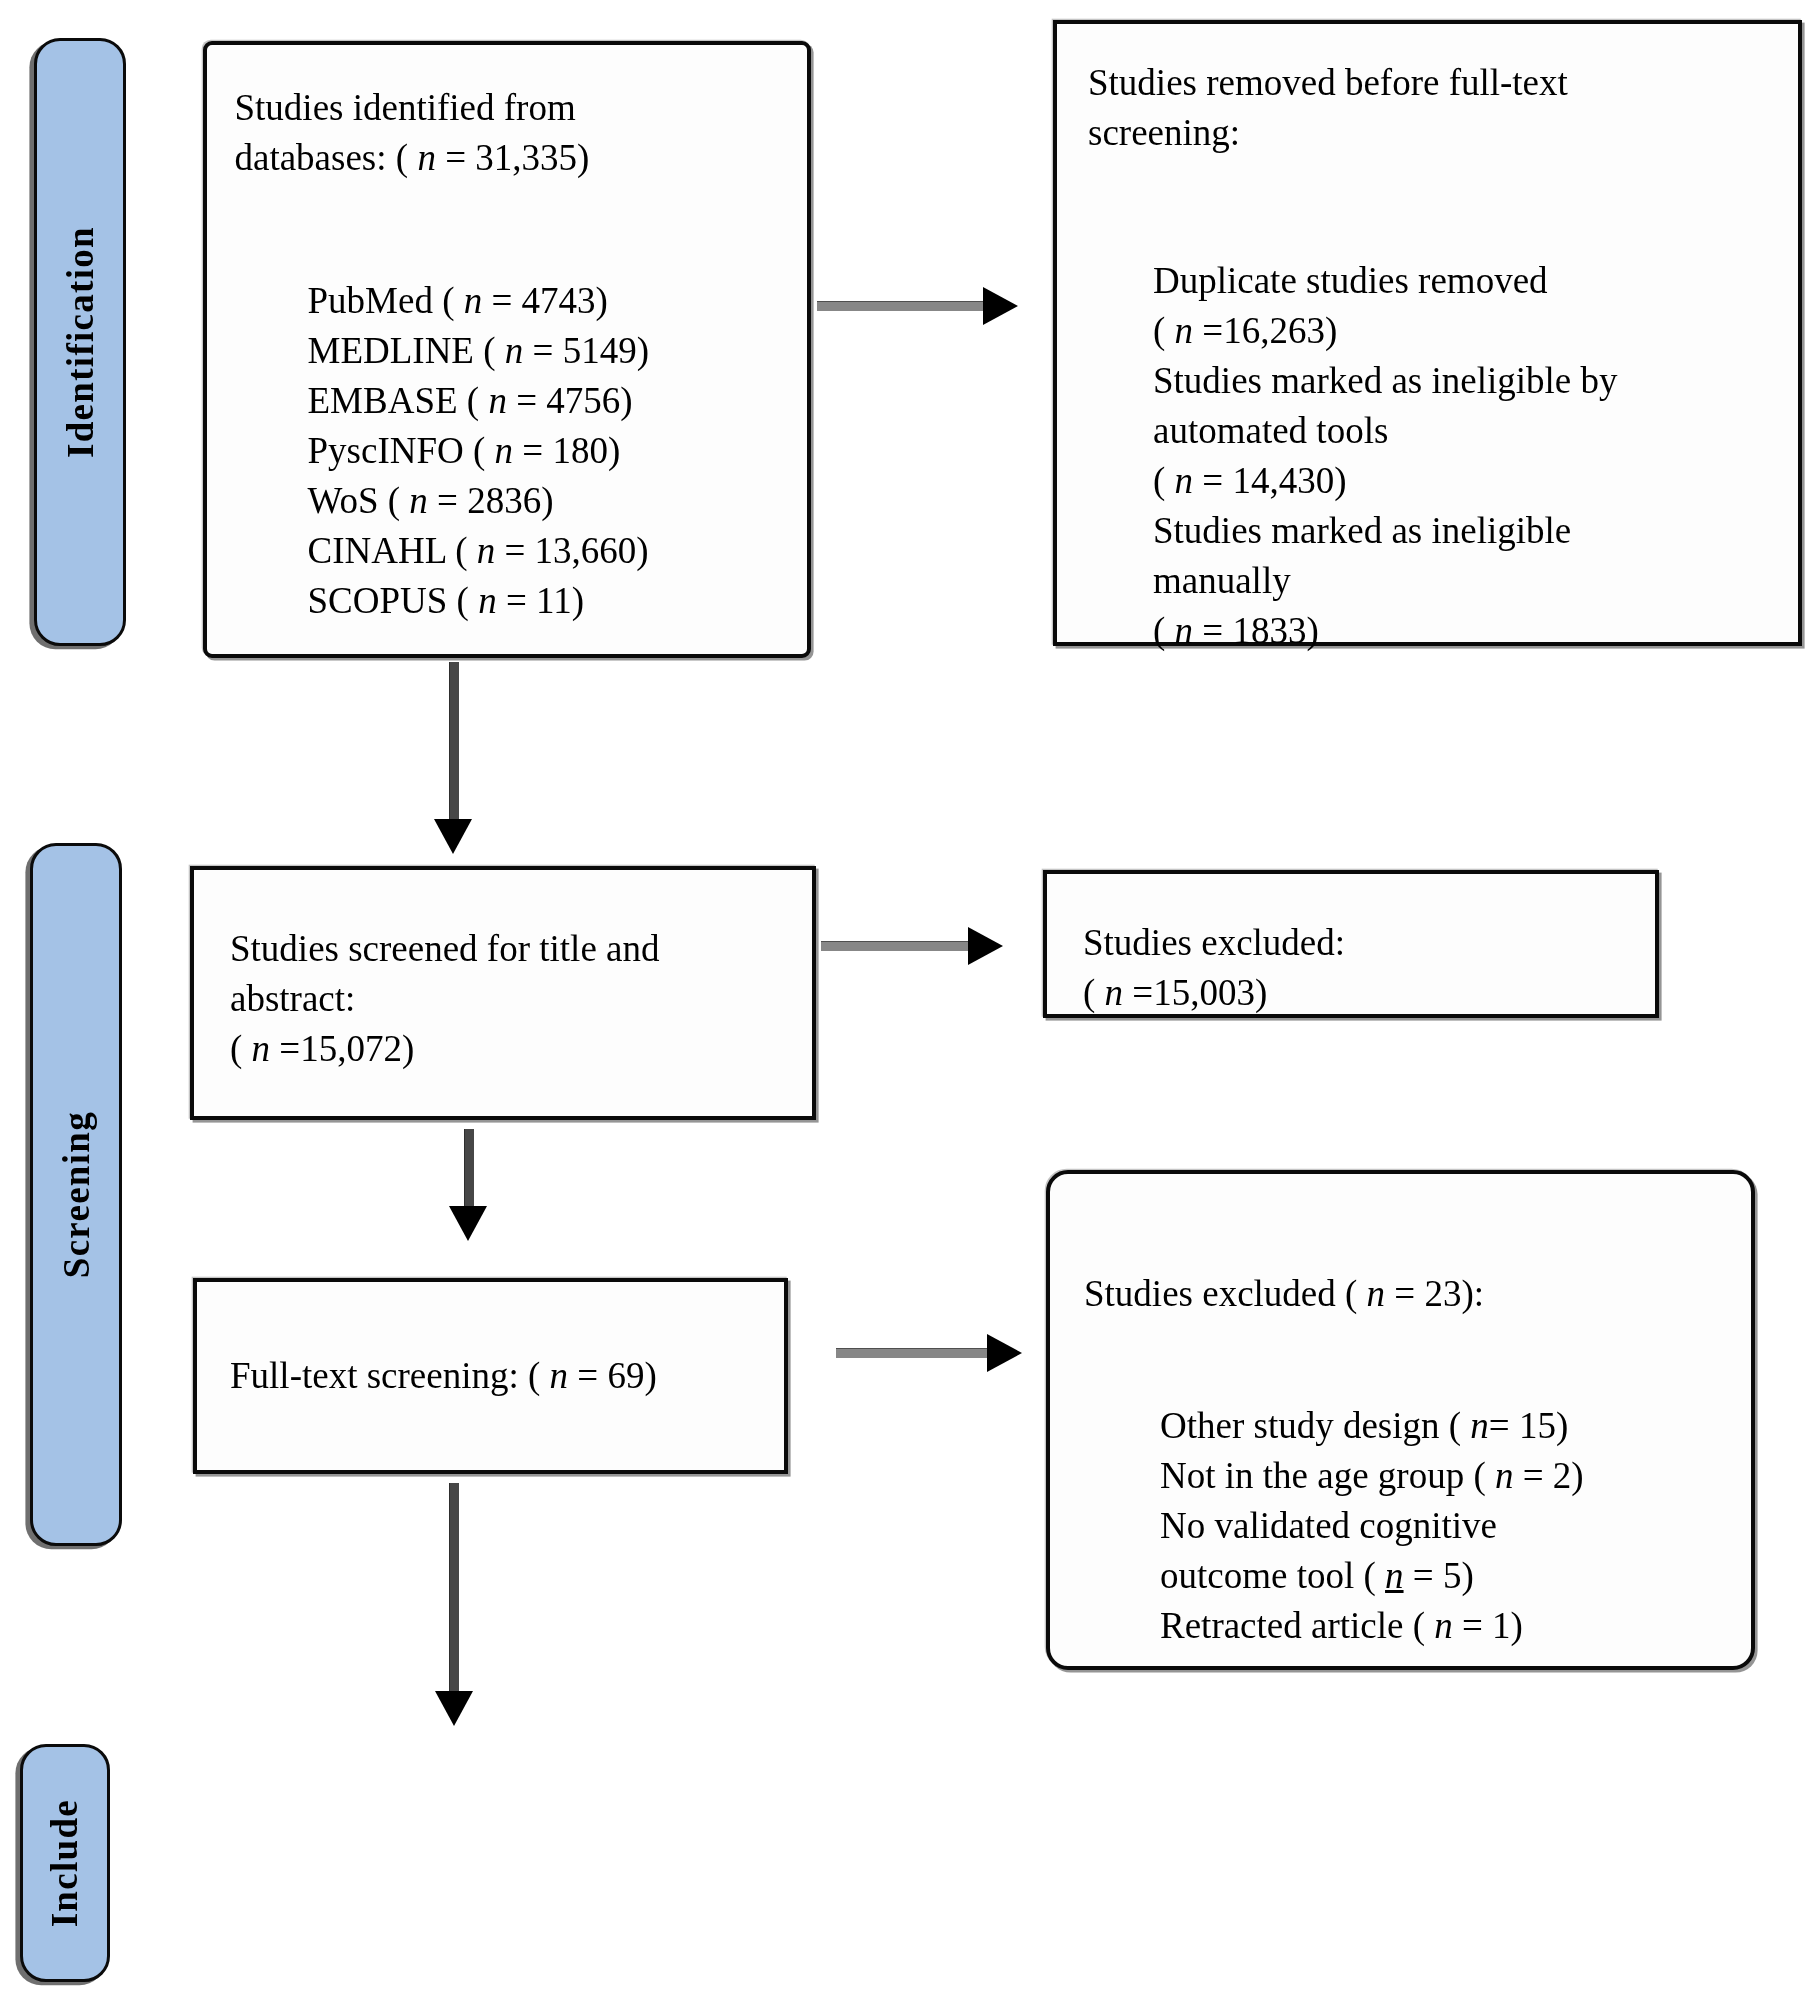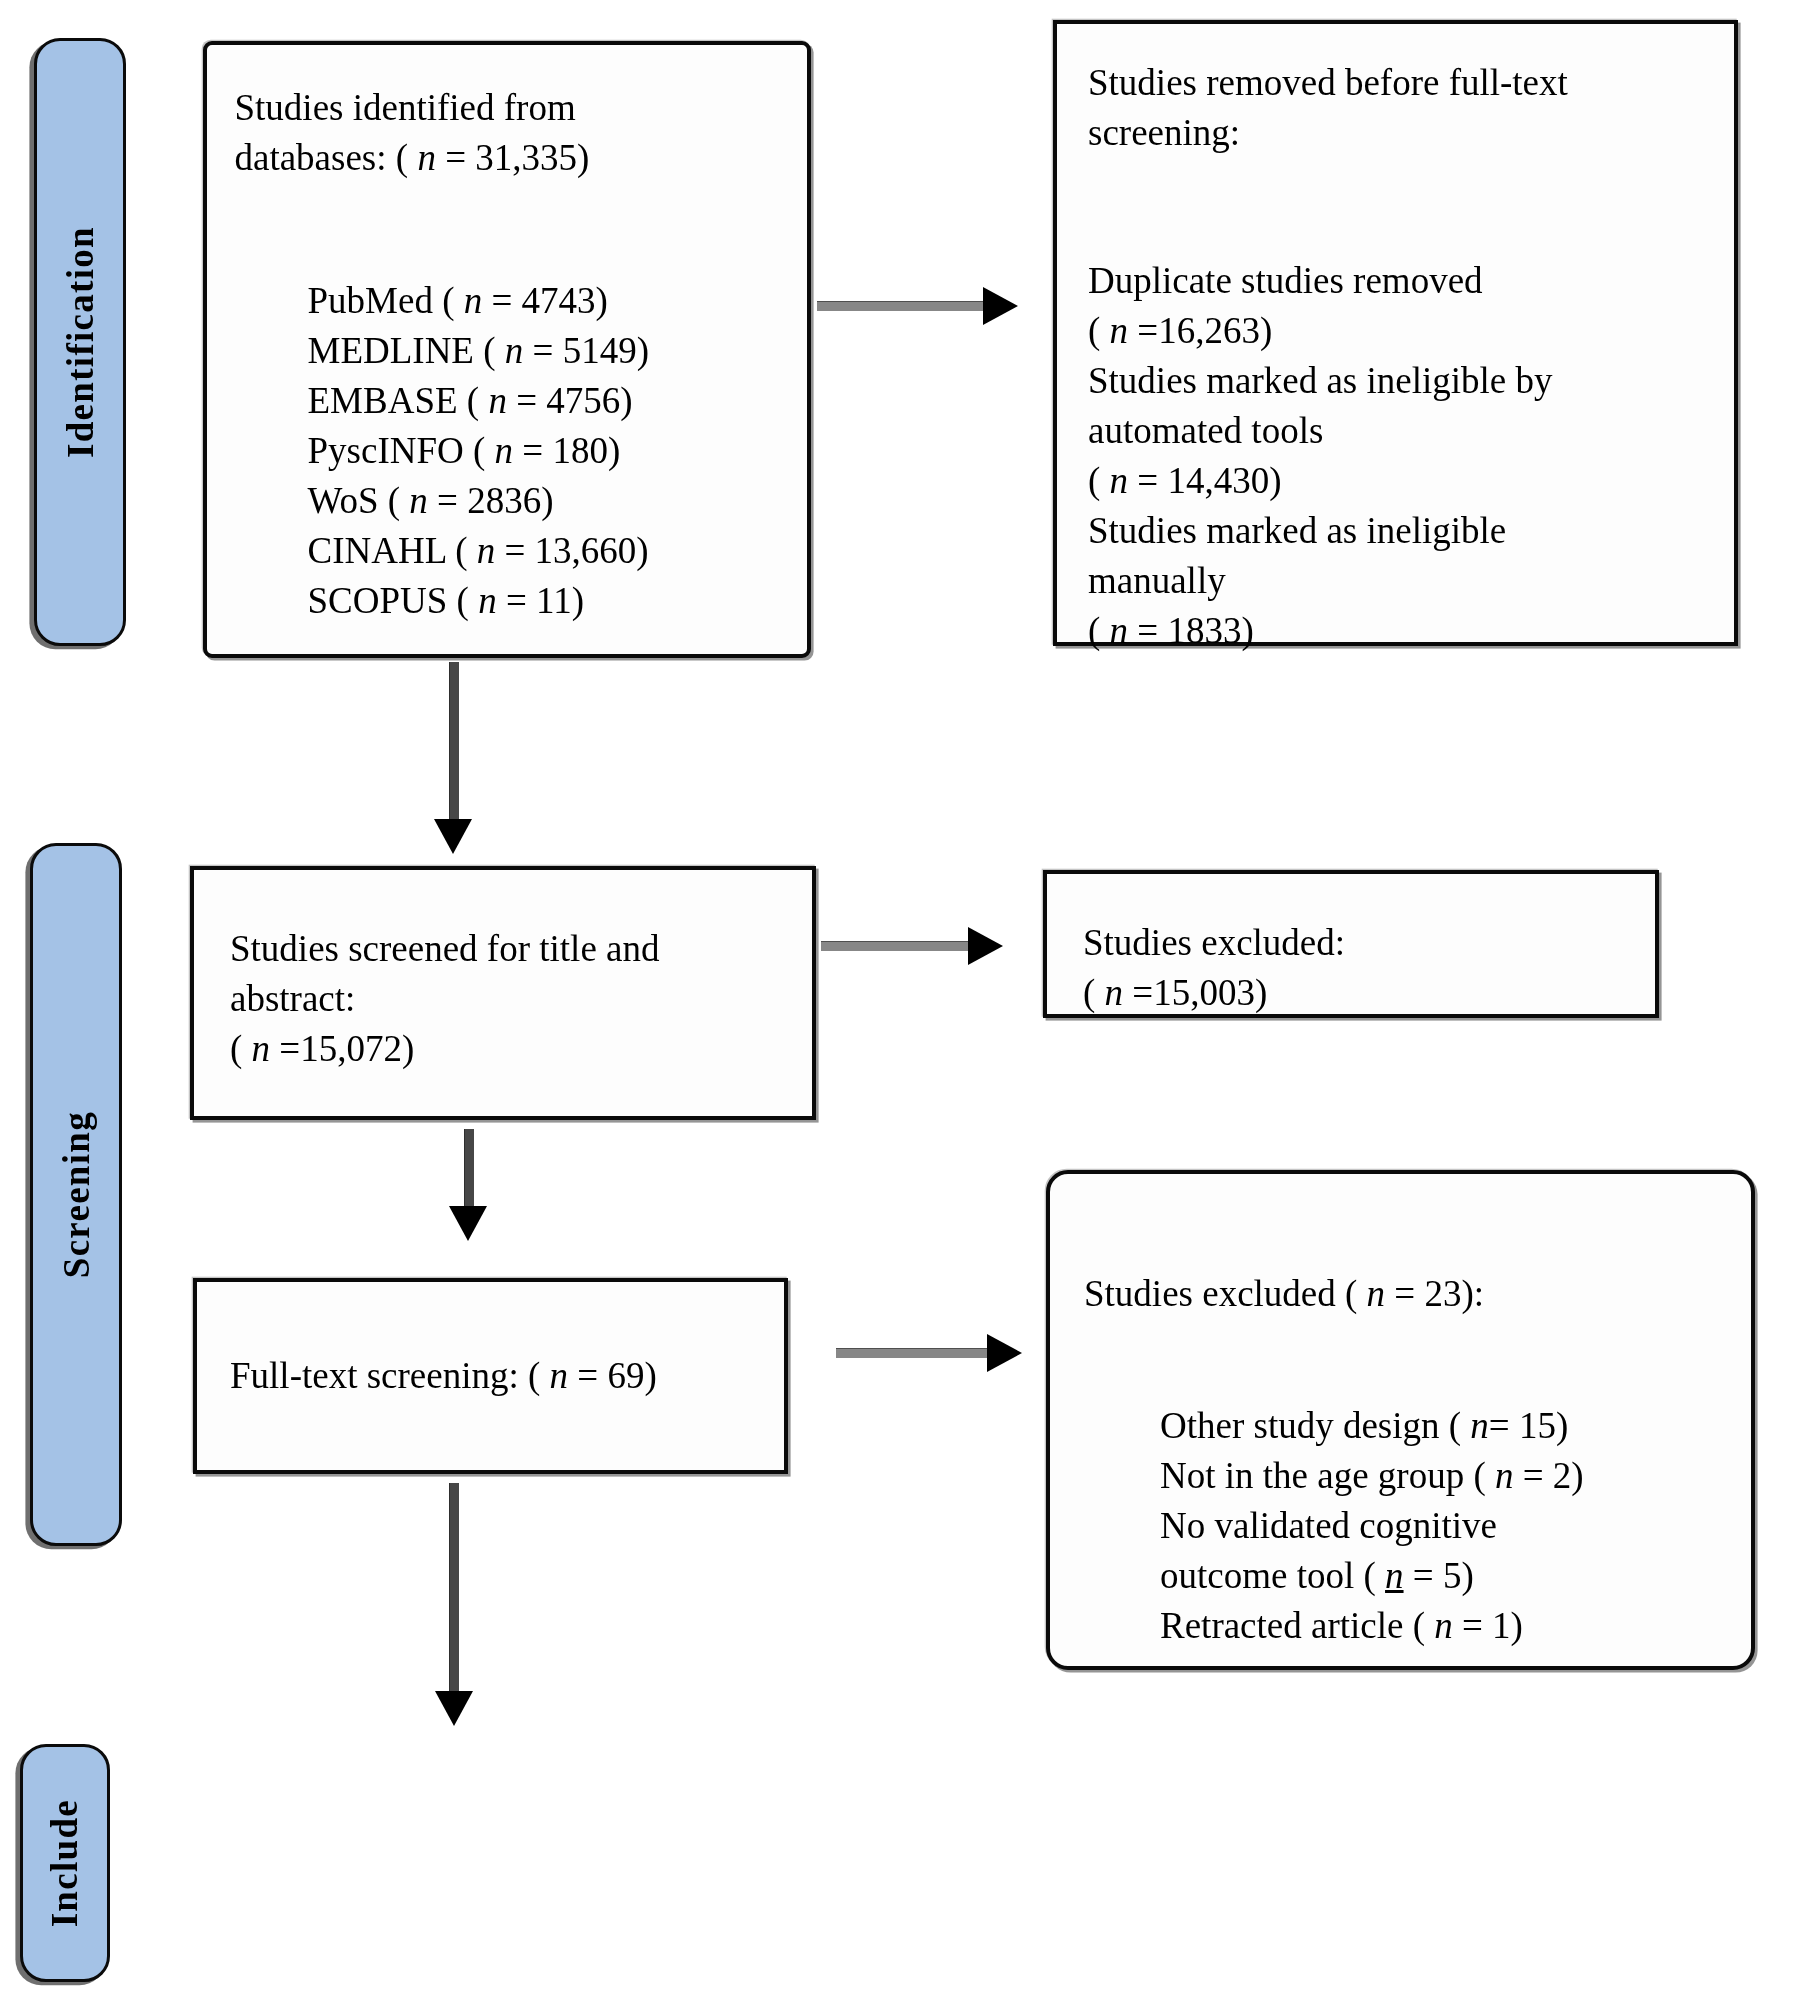--- a/index.html
+++ b/index.html
@@ -25,21 +25,21 @@
   
   .p-identified{padding:38px 16.3px 13px 27.5px;}
   .p-removed{padding:34px 16.3px 13px 31px;}
   .p-screened{padding:54px 16.3px 13px 36px;}
   .p-excluded1{padding:44px 16.3px 13px 36px;}
   .p-fulltext{display:flex;align-items:center;padding-left:33px;height:100%;box-sizing:border-box;}
   .p-excluded2{padding:95px 16.3px 13px 34px;}
   .p-included{padding:51px 16.3px 13px 36px;}
 
   .l-identified{margin-top:93px;margin-left:73px;}
-  .l-removed{margin-top:98px;}
+  .l-removed{margin-top:98px;margin-left:65px;}
   .l-excluded2{margin-top:82px;margin-left:76px;}
 
   
   .hshaft{position:absolute;height:8.5px;background:#878787;border-top:1.3px solid #4f4f4f;}
   .hhead{position:absolute;width:0;height:0;
          border-left:35px solid #000;border-top:19px solid transparent;border-bottom:19px solid transparent;}
   .vshaft{position:absolute;width:8.5px;background:#474747;border-left:1.3px solid #2e2e2e;}
   .vhead{position:absolute;width:0;height:0;
          border-top:35px solid #000;border-left:19px solid transparent;border-right:19px solid transparent;}
 </style>
@@ -58,21 +58,21 @@
     <span>Include</span>
   </div>
 
   <div class="bx" style="left:203px;top:41px;width:608px;height:617px;border-radius:9px;">
     <div class="p-identified">
       <div class="t">Studies identified from<br>databases: ( <i>n</i> = 31,335)</div>
       <div class="list l-identified"><div class="li">PubMed ( <i>n</i> = 4743)</div><div class="li">MEDLINE ( <i>n</i> = 5149)</div><div class="li">EMBASE ( <i>n</i> = 4756)</div><div class="li">PyscINFO ( <i>n</i> = 180)</div><div class="li">WoS ( <i>n</i> = 2836)</div><div class="li">CINAHL ( <i>n</i> = 13,660)</div><div class="li">SCOPUS ( <i>n</i> = 11)</div></div>
     </div>
   </div>
 
-  <div class="bx" style="left:1053px;top:19.6px;width:685px;height:626px;">
+  <div class="bx" style="left:1053px;top:19.6px;width:749px;height:626px;">
     <div class="p-removed">
       <div class="t">Studies removed before full-text<br>screening:</div>
       <div class="list l-removed"><div class="li">Duplicate studies removed<br>( <i>n</i> =16,263)</div><div class="li">Studies marked as ineligible by<br>automated tools<br>( <i>n</i> = 14,430)</div><div class="li">Studies marked as ineligible<br>manually<br>( <i>n</i> = 1833)</div></div>
     </div>
   </div>
 
   <div class="bx" style="left:190px;top:866px;width:626px;height:254px;">
     <div class="p-screened">
       <div class="t">Studies screened for title and<br>abstract:<br>( <i>n</i> =15,072)</div>
     </div>

